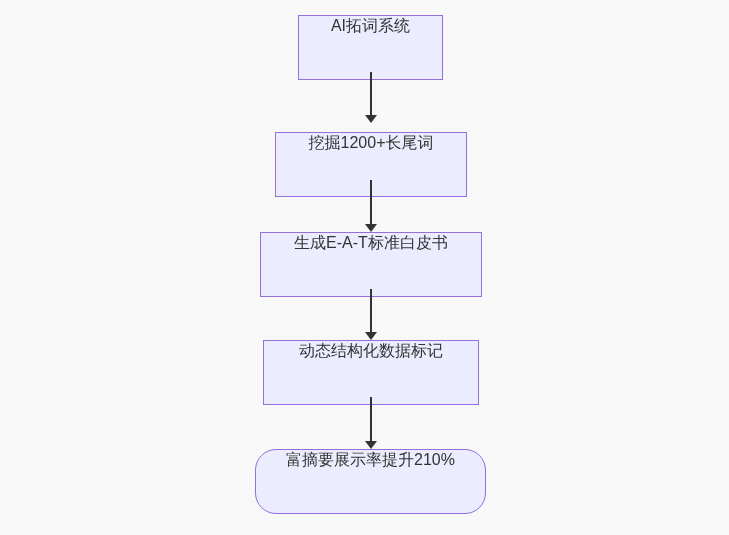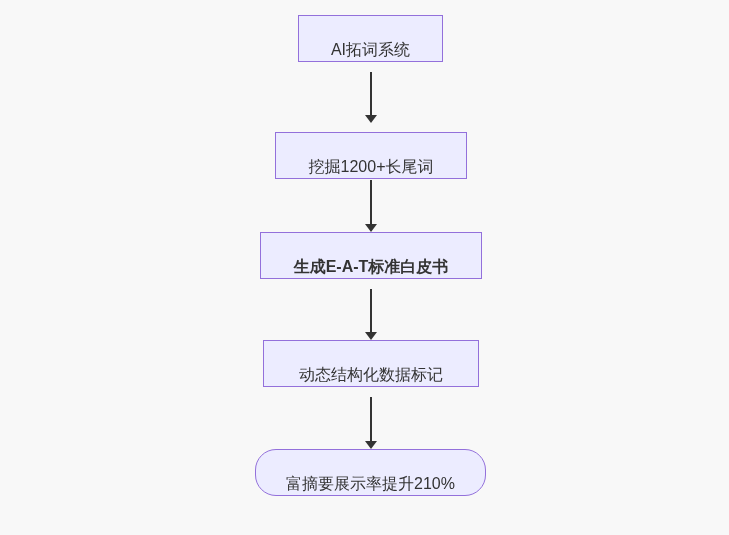--- a/index.html
+++ b/index.html
@@ -15,28 +15,28 @@
     overflow: hidden;
   }
   .flow-node {
     position: absolute;
     box-sizing: border-box;
     background: #ececff;
     border: 1px solid #9370db;
     color: #333333;
     font-size: 16px;
     display: flex;
-    align-items: flex-end;
+    align-items: flex-start;
     justify-content: center;
     text-align: center;
-    height: 47px;
+    height: 65px;
   }
   .node-1 { left: 298px; top: 15px;  width: 145px; }
   .node-2 { left: 275px; top: 132px; width: 192px; }
-  .node-3 { left: 260px; top: 232px; width: 222px; font-weight: bold; }
+  .node-3 { left: 260px; top: 232px; width: 222px; }
   .node-4 { left: 263px; top: 340px; width: 216px; }
   .node-5 { left: 255px; top: 449px; width: 231px; border-radius: 21px; }
 
   .edge {
     position: absolute;
     left: 364px;
     width: 14px;
   }
   .edge::before {
     content: "";

